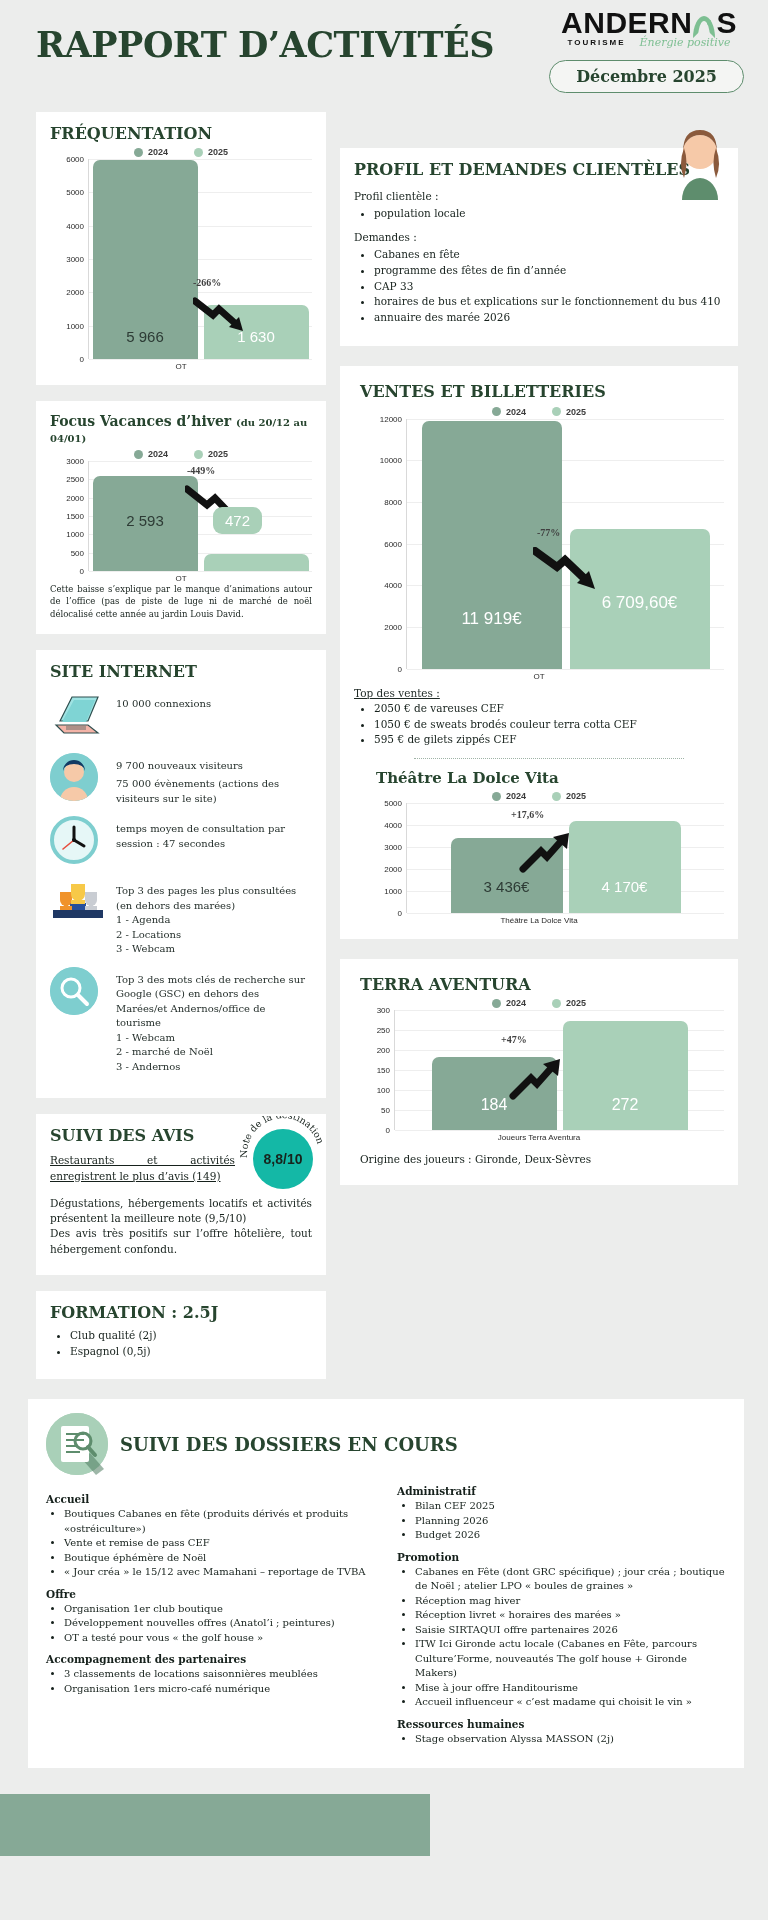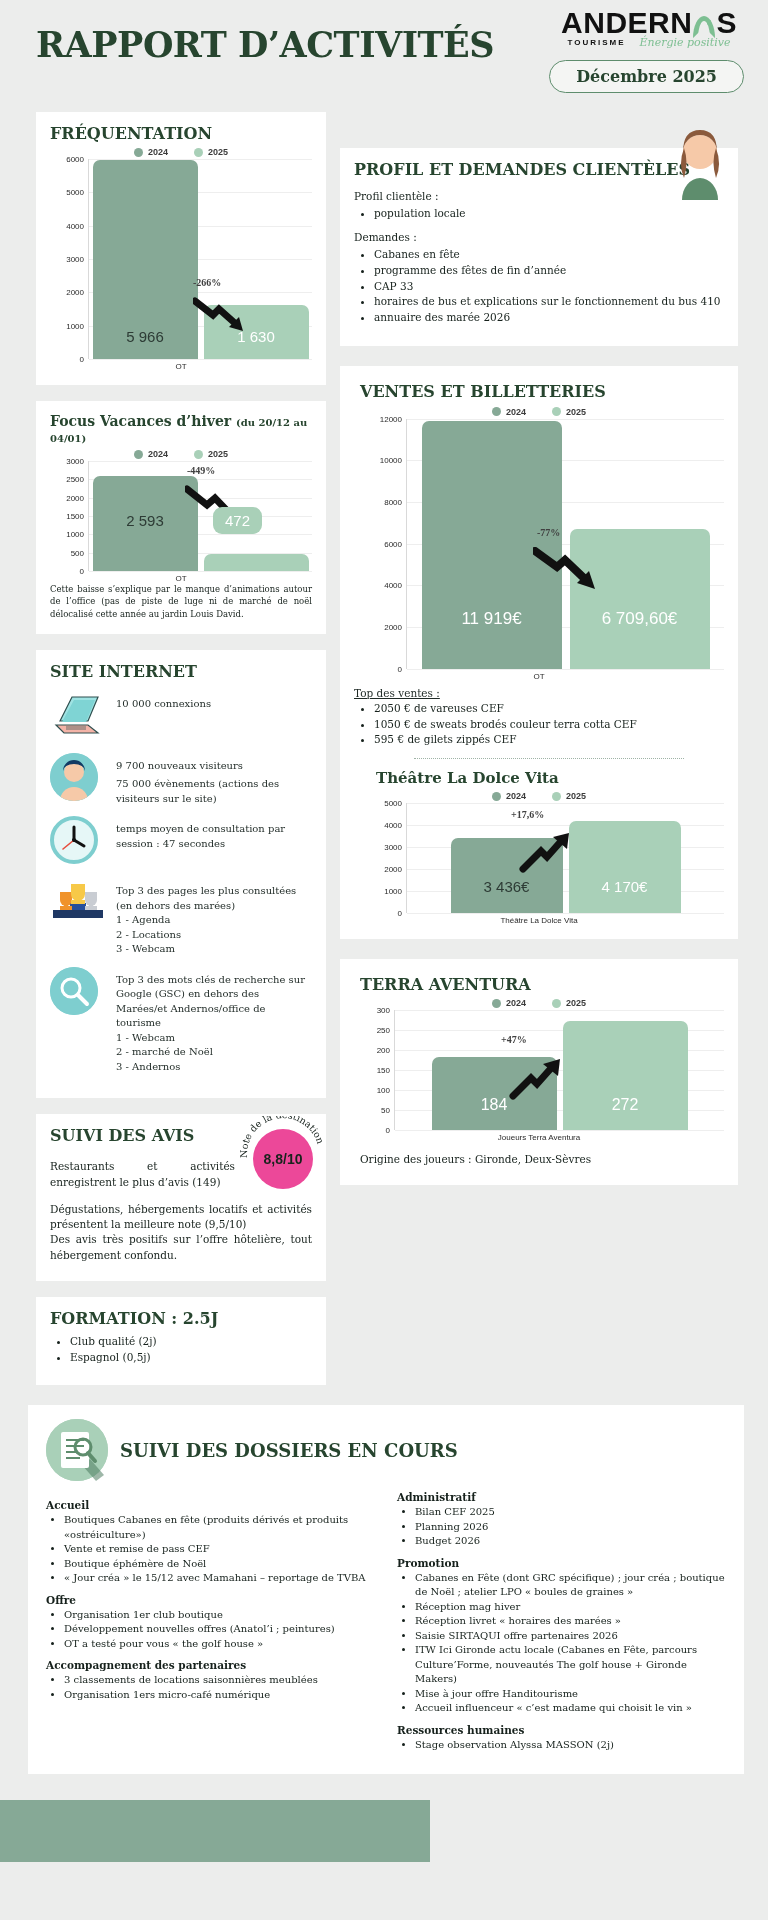--- a/index.html
+++ b/index.html
@@ -126,21 +126,21 @@
 
   .circ-ico { width: 48px; height:48px; border-radius: 50%; background:#7ececf; position:relative; overflow:hidden; }
 
   
   .avis-wrap { position: relative; }
   .note-badge {
     position: absolute; right: 0px; top: 2px; width: 86px; height: 86px;
   }
   .note-circle {
     position:absolute; left: 13px; top: 13px; width: 60px; height:60px; border-radius:50%;
-    background:#ec4899; display:flex; align-items:center; justify-content:center;
+    background:#14b8a6; display:flex; align-items:center; justify-content:center;
     color:#17231c; font-weight:bold; font-size: 14px;
   }
 
   
   .dossier { background:#fff; margin: 4px 24px 0 28px; padding: 14px 18px 20px 18px; position: relative; }
   .dossier-head { display:flex; align-items:center; gap: 12px; margin-bottom: 10px; }
   .dossier-ico { width: 62px; height: 62px; border-radius:50%; background:#a9d0b8; position:relative; flex:none; }
   .dossier-title { font-family:"DejaVu Serif", serif; font-weight:bold; font-size:18px; color:#27452f; }
   .dossier-cols { display:flex; gap: 22px; }
   .dossier-cols > div { flex:1; }
@@ -378,21 +378,21 @@
           <svg width="86" height="86" viewBox="0 0 86 86">
             <defs>
                 <path id="arcpath" d="M 9,50 A 36,36 0 1 1 77,50" fill="none"></path>
               </defs>
             <text font-size="9.5" font-family="DejaVu Serif, serif" fill="#16211c">
               <textPath href="#arcpath" startOffset="6%">Note de la destination</textPath>
             </text>
           </svg>
           <div class="note-circle">8,8/10</div>
         </div>
-        <div class="txt just" style="width:185px;margin-top:14px;">Restaurants et activités enregistrent le plus d’avis (149)</div>
+        <div class="txt just" style="width:185px;margin-top:8px;text-decoration:underline;">Restaurants et activités enregistrent le plus d’avis (149)</div>
         <div class="txt just" style="margin-top:12px;">Dégustations, hébergements locatifs et activités présentent la meilleure note (9,5/10)</div>
         <div class="txt just">Des avis très positifs sur l’offre hôtelière, tout hébergement confondu.</div>
       </div>
 
       <div class="card" style="padding-bottom:18px;">
         <h2 class="sec" style="margin-bottom:6px;">FORMATION : 2.5J</h2>
         <ul class="b">
           <li>Club qualité (2j)</li>
           <li>Espagnol (0,5j)</li>
         </ul>
@@ -456,21 +456,21 @@
                 <div class="gl" style="top:33.3%"></div>
                   <div class="gl" style="top:50%"></div>
                 <div class="gl" style="top:66.6%"></div>
                   <div class="gl" style="top:83.3%"></div>
                 <div class="gl" style="top:100%"></div>
               </div>
               <div class="bar y24" style="width:140px;height:99.3%;border-radius:7px 7px 0 0;">
                 <span class="val" style="color:#fff;padding-bottom:40px;font-size:17px;">11 919€</span>
               </div>
               <div class="bar y25" style="width:140px;height:55.9%;border-radius:7px 7px 0 0;">
-                <span class="val" style="padding-bottom:40px;font-size:17px;">6 709,60€</span>
+                <span class="val" style="padding-bottom:56px;font-size:17px;">6 709,60€</span>
               </div>
               <div class="delta" style="left:130px;top:108px;">-77%</div>
               <svg class="arrow" style="left:126px;top:128px;" width="78" height="50" viewBox="0 0 78 50">
                 <path d="M2 4 L24 20 L32 13 L54 34" stroke="#111" stroke-width="8" fill="none" stroke-linecap="round"></path>
                 <path d="M44 36 L62 42 L56 24 Z" fill="#111"></path>
               </svg>
             </div>
           </div>
           <div class="xlabel">OT</div>
         </div>

